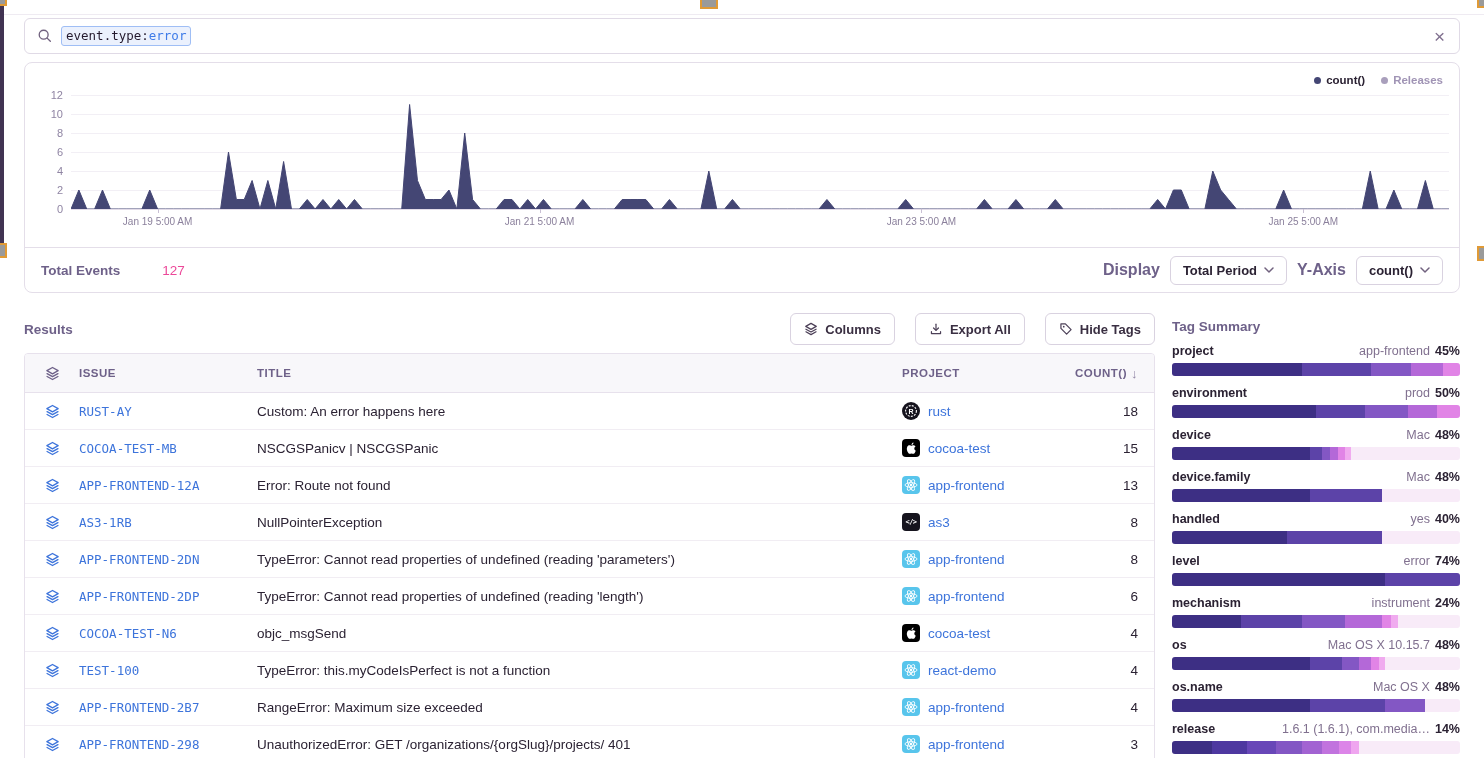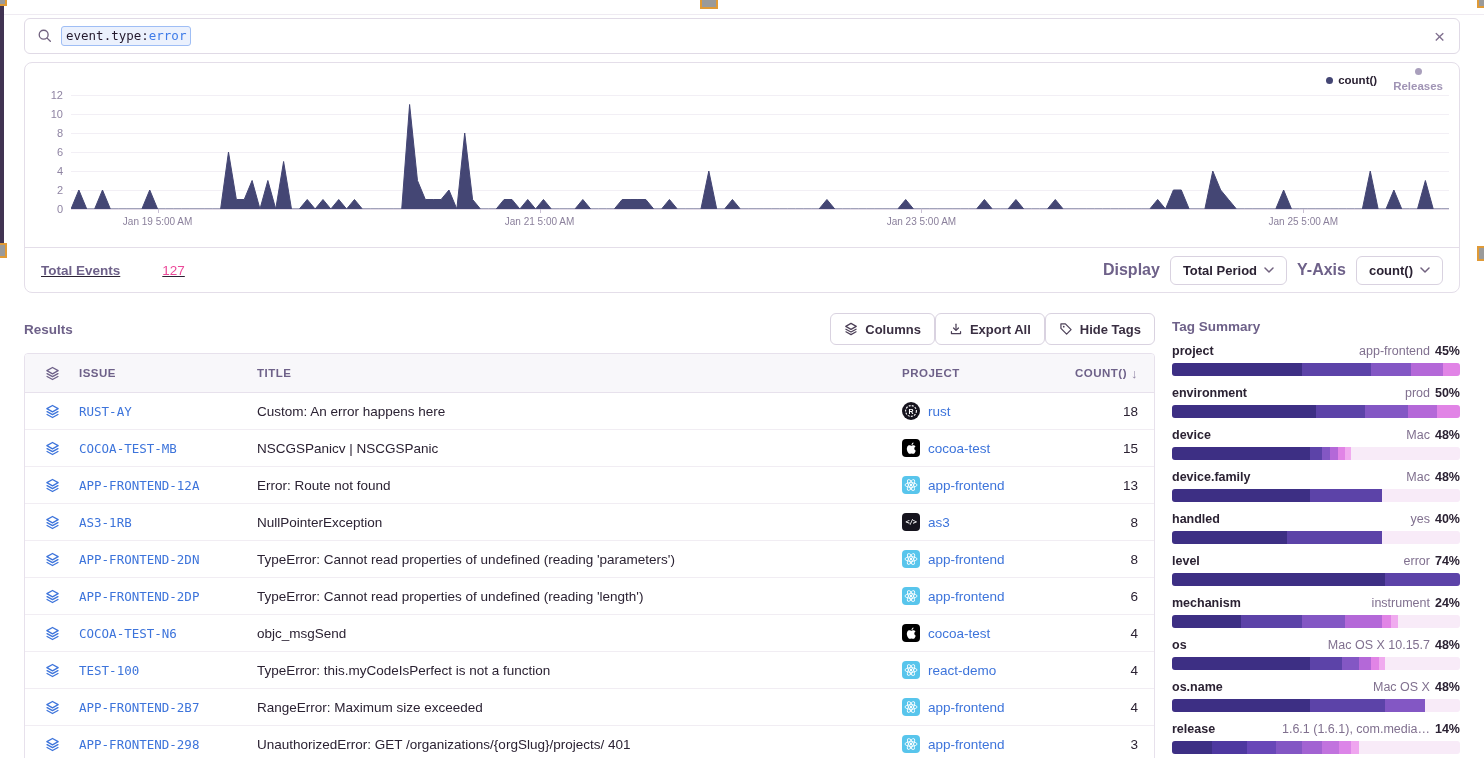--- a/index.html
+++ b/index.html
@@ -23,46 +23,46 @@
   .token{display:inline-flex;background:#EBF1FD;border:1px solid #9FBEF5;border-radius:3px;
          padding:1px 4px 2px;font-family:"DejaVu Sans Mono",monospace;font-size:12.5px;line-height:15px;}
   .token .tkey{color:#241A2E;}
   .token .tval{color:#3E7BE8;}
   .search-clear{margin-left:auto;color:#80708F;font-size:19px;line-height:1;cursor:pointer;padding:0 2px;}
 
   
   .chart-card{margin-top:8px;border:1px solid #E4DEE9;border-radius:8px;background:#fff;}
   .legend{display:flex;justify-content:flex-end;gap:16px;padding:10px 16px 2px;height:14px;align-items:center;}
   .legend-item{display:flex;align-items:center;gap:5px;font-size:11.5px;font-weight:bold;color:#2B2233;}
-  .legend-item.dim{color:#A094B5;flex-direction:column;}
+  .legend-item.dim{color:#A094B5;}
   .ldot{width:7px;height:7px;border-radius:50%;}
   .plot{position:relative;margin:6px 10px 0 46px;height:114px;}
   .gridline{position:absolute;left:0;right:0;height:1px;background:#F2EFF5;}
   .gridline.zero{background:#E2DBE8;}
   .ylab{position:absolute;left:-40px;width:32px;text-align:right;font-size:11px;color:#8F84A3;transform:translateY(-50%);}
   .plot svg{position:absolute;inset:0;width:100%;height:100%;display:block;}
   .xaxis{position:relative;height:24px;margin:0 10px 14px 46px;}
   .xtickmark{position:absolute;top:0;width:1px;height:4px;background:#C9C0D4;}
   .xlab{position:absolute;top:7px;transform:translateX(-50%);font-size:10px;color:#8B809C;white-space:nowrap;}
   .chart-footer{border-top:1px solid #E4DEE9;display:flex;align-items:center;justify-content:space-between;
                 padding:0 16px;height:44px;}
-  .cf-left{display:flex;align-items:center;gap:10px;font-size:13.5px;text-decoration:underline;}
+  .cf-left{display:flex;align-items:center;gap:10px;font-size:13.5px;}
   .cf-label{font-weight:bold;color:#6E6189;}
   .cf-value{color:#ec4899;margin-left:32px;}
   .cf-right{display:flex;align-items:center;gap:10px;}
   .dd-btn{display:flex;align-items:center;gap:7px;border:1px solid #D9D2E0;border-radius:6px;background:#fff;
           padding:6px 12px;font-size:13px;font-weight:bold;color:#2B2233;cursor:pointer;font-family:inherit;}
 
   
   .lower{display:flex;gap:17px;margin-top:20px;}
   .results-col{width:1131px;flex:none;}
   .tags-col{flex:1;min-width:0;}
   .results-head{display:flex;align-items:center;height:32px;margin-bottom:8px;}
   .results-title{font-size:13.5px;font-weight:bold;color:#6E6189;}
-  .head-buttons{margin-left:auto;display:flex;gap:0;padding-left:40px;}
+  .head-buttons{margin-left:auto;display:flex;gap:20px;padding-left:40px;}
   .tool-btn{display:flex;align-items:center;gap:7px;border:1px solid #D9D2E0;border-radius:6px;background:#fff;
             padding:0 13px;height:32px;font-size:13px;font-weight:bold;color:#3A2F42;cursor:pointer;font-family:inherit;}
 
   
   .table{border:1px solid #E7E1EC;border-radius:4px;overflow:hidden;background:#fff;}
   .trow,.thead{display:grid;grid-template-columns:54px 178px 1fr 160px 92px;align-items:center;}
   .thead{height:38px;background:#F8F7FA;border-bottom:1px solid #E7E1EC;
          font-size:11.5px;font-weight:bold;letter-spacing:.5px;color:#6E6189;}
   .trow{height:36px;border-bottom:1px solid #F1EDF3;}
   .trow:last-child{border-bottom:none;}

